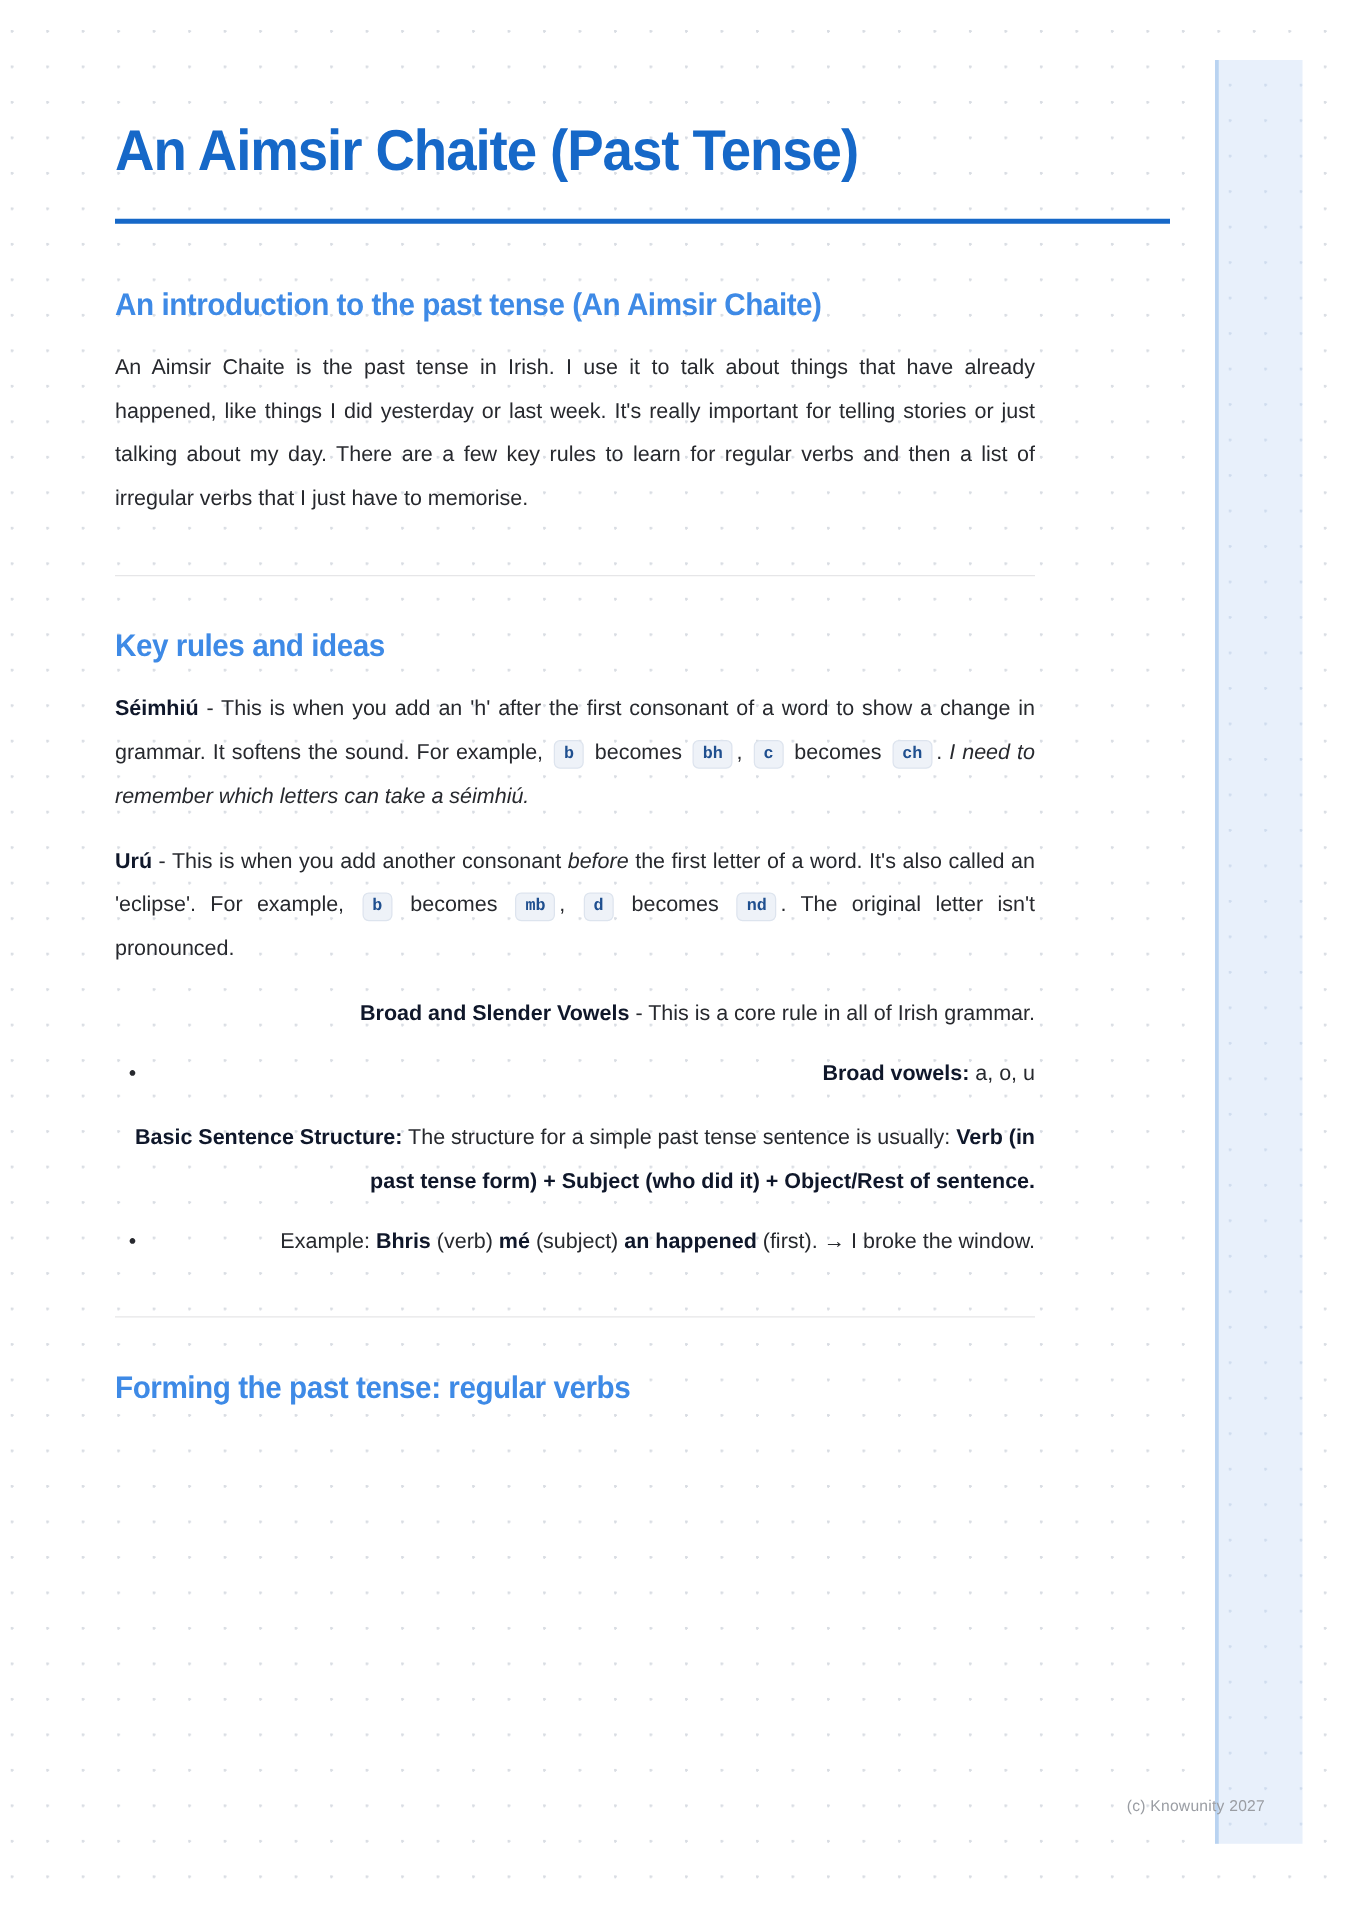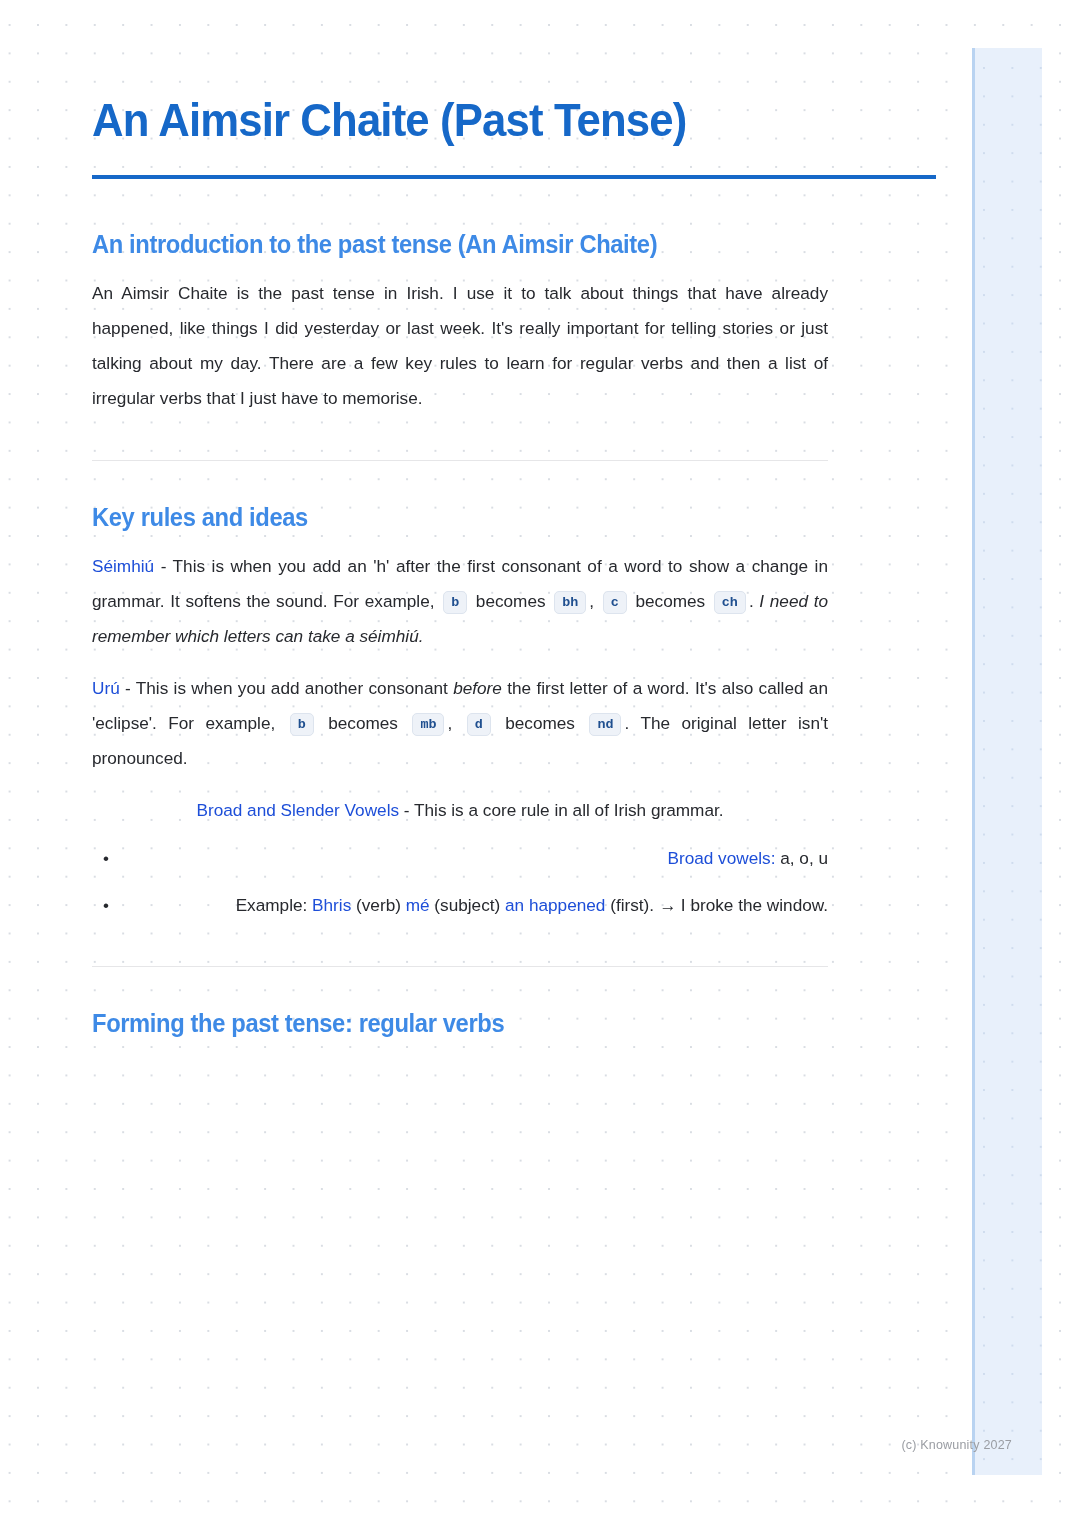--- a/index.html
+++ b/index.html
@@ -91,21 +91,21 @@
   h2.section-heading.keyrules { margin-top: 42px; }
   h2.section-heading.forming { margin-top: 42px; }
 
   p.body {
     font-size: 17.2px;
     line-height: 35px;
     color: #27292e;
     text-align: justify;
     margin: 17px 0 0 0;
   }
-  p.body.left { text-align: center; }
+  p.body.left { text-align: right; }
 
   .divider {
     height: 1px;
     background: #e6e6e8;
     margin-top: 44px;
     width: 736px;
   }
 
   ul.bullets {
     margin: 14px 0 0 0;
@@ -123,21 +123,21 @@
   ul.bullets li:first-child { margin-top: 0; }
   ul.bullets li::before {
     content: "\2022";
     position: absolute;
     left: -22px;
     top: 0;
     color: #27292e;
     font-size: 17px;
   }
 
-  b, strong { font-weight: 400; color: #1d4ed8; }
+  b, strong { font-weight: 700; color: #0f172a; }
   em, i { font-style: italic; }
 
   code.chip {
     font-family: "Liberation Mono", monospace;
     font-size: 13.4px;
     font-weight: 700;
     color: #1f4f8f;
     background: #eef2f8;
     border: 1px solid #dde4ee;
     border-radius: 5px;
@@ -185,20 +185,21 @@
     <p class="body"><strong>Séimhiú</strong><span> - </span><span>This is when you add an 'h' after the first consonant of a word to show a change in grammar. It softens the sound. For example, </span><code class="chip">b</code><span> becomes </span><code class="chip">bh</code><span>, </span><code class="chip">c</code><span> becomes </span><code class="chip">ch</code><span>. </span><em>I need to remember which letters can take a séimhiú.</em></p>
 
     <p class="body"><strong>Urú</strong><span> - </span><span>This is when you add another consonant </span><em>before</em><span> the first letter of a word. It's also called an 'eclipse'. For example, </span><code class="chip">b</code><span> becomes </span><code class="chip">mb</code><span>, </span><code class="chip">d</code><span> becomes </span><code class="chip">nd</code><span>. The original letter isn't pronounced.</span></p>
 
     <p class="body left"><strong>Broad and Slender Vowels</strong><span> - </span><span>This is a core rule in all of Irish grammar.</span></p>
 
     <ul class="bullets">
       <li><strong>Broad vowels:</strong><span> a, o, u</span></li>
     </ul>
 
+    <p class="body left"><strong>Basic Sentence Structure:</strong><span> The structure for a simple past tense sentence is usually: </span><strong>Verb (in past tense form) + Subject (who did it) + Object/Rest of sentence.</strong></p>
 
     <ul class="bullets">
       <li><span>Example: </span><strong>Bhris</strong><span> (verb) </span><strong>mé</strong><span> (subject) </span><strong>an happened</strong><span> (first). </span><span>→</span><span> I broke the window.</span></li>
     </ul>
 
     <div class="divider"></div>
 
     <h2 class="section-heading forming">Forming the past tense: regular verbs</h2>
 
   </div>

